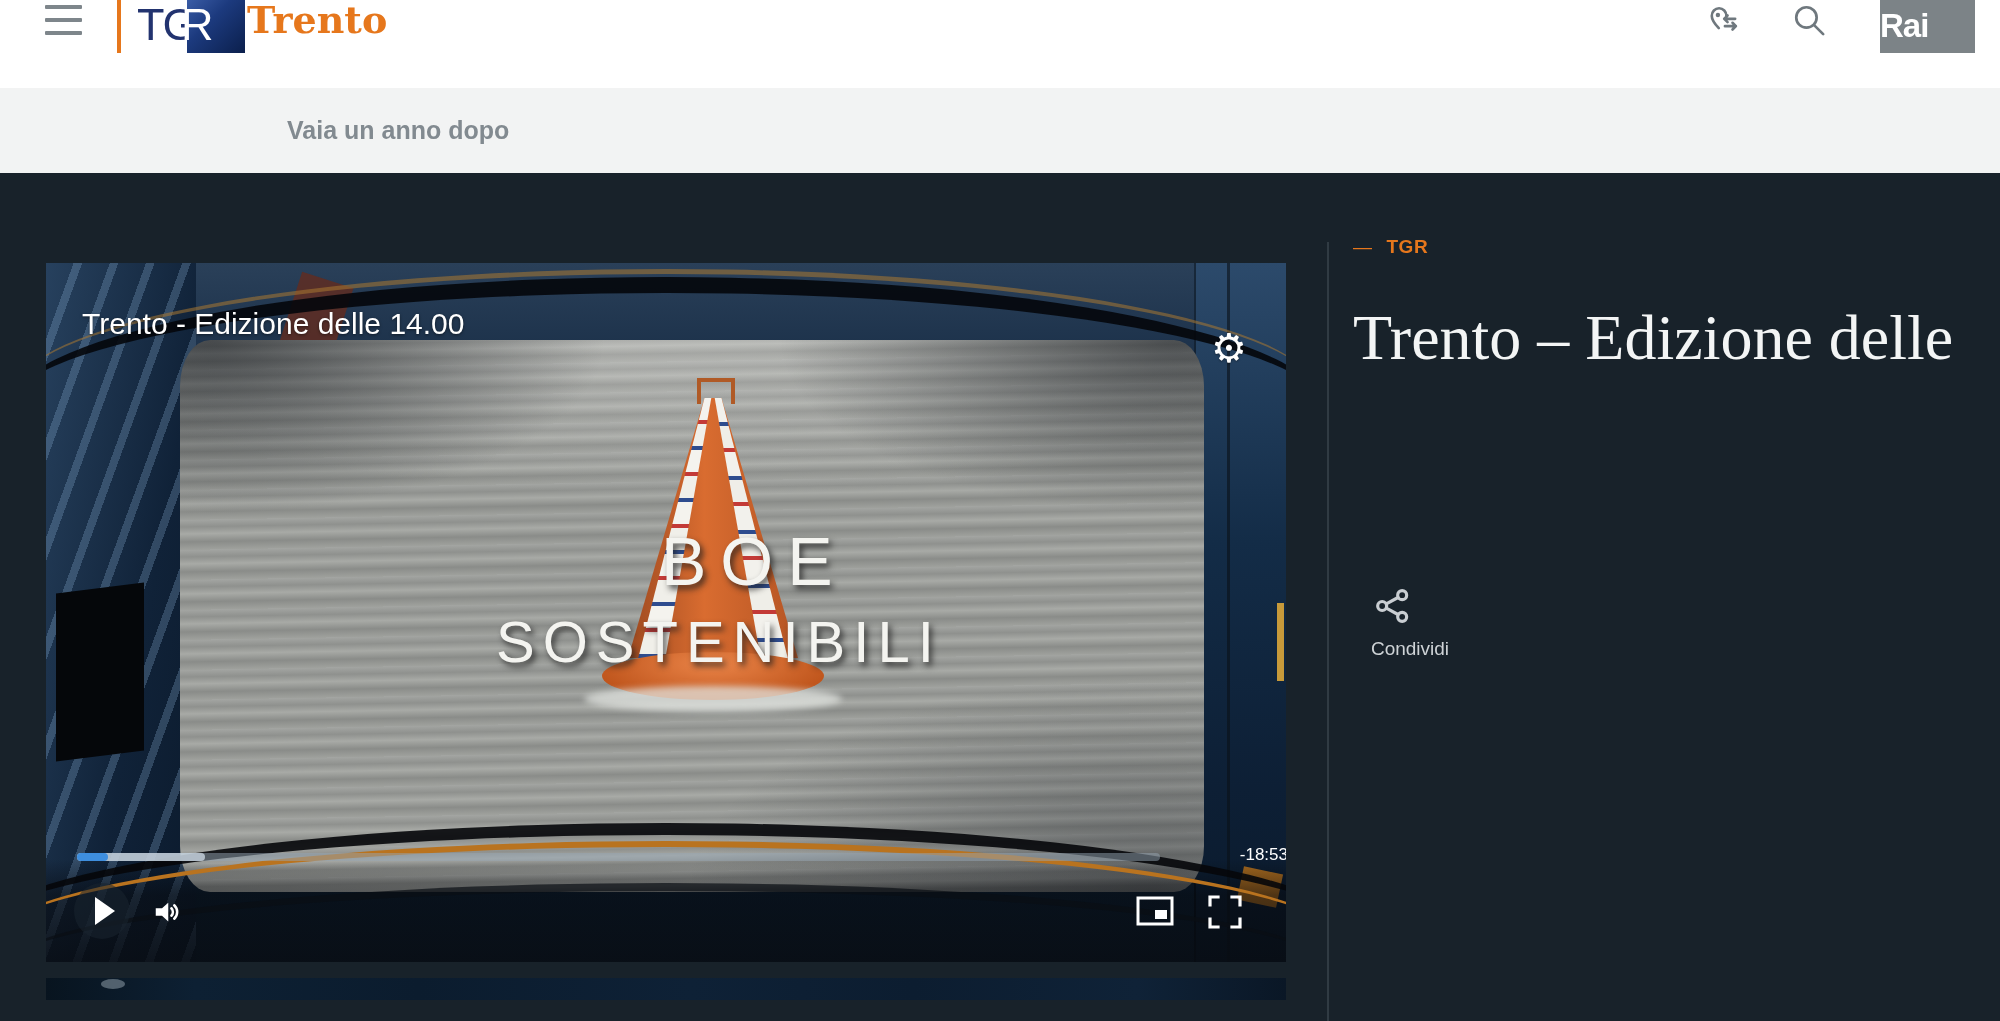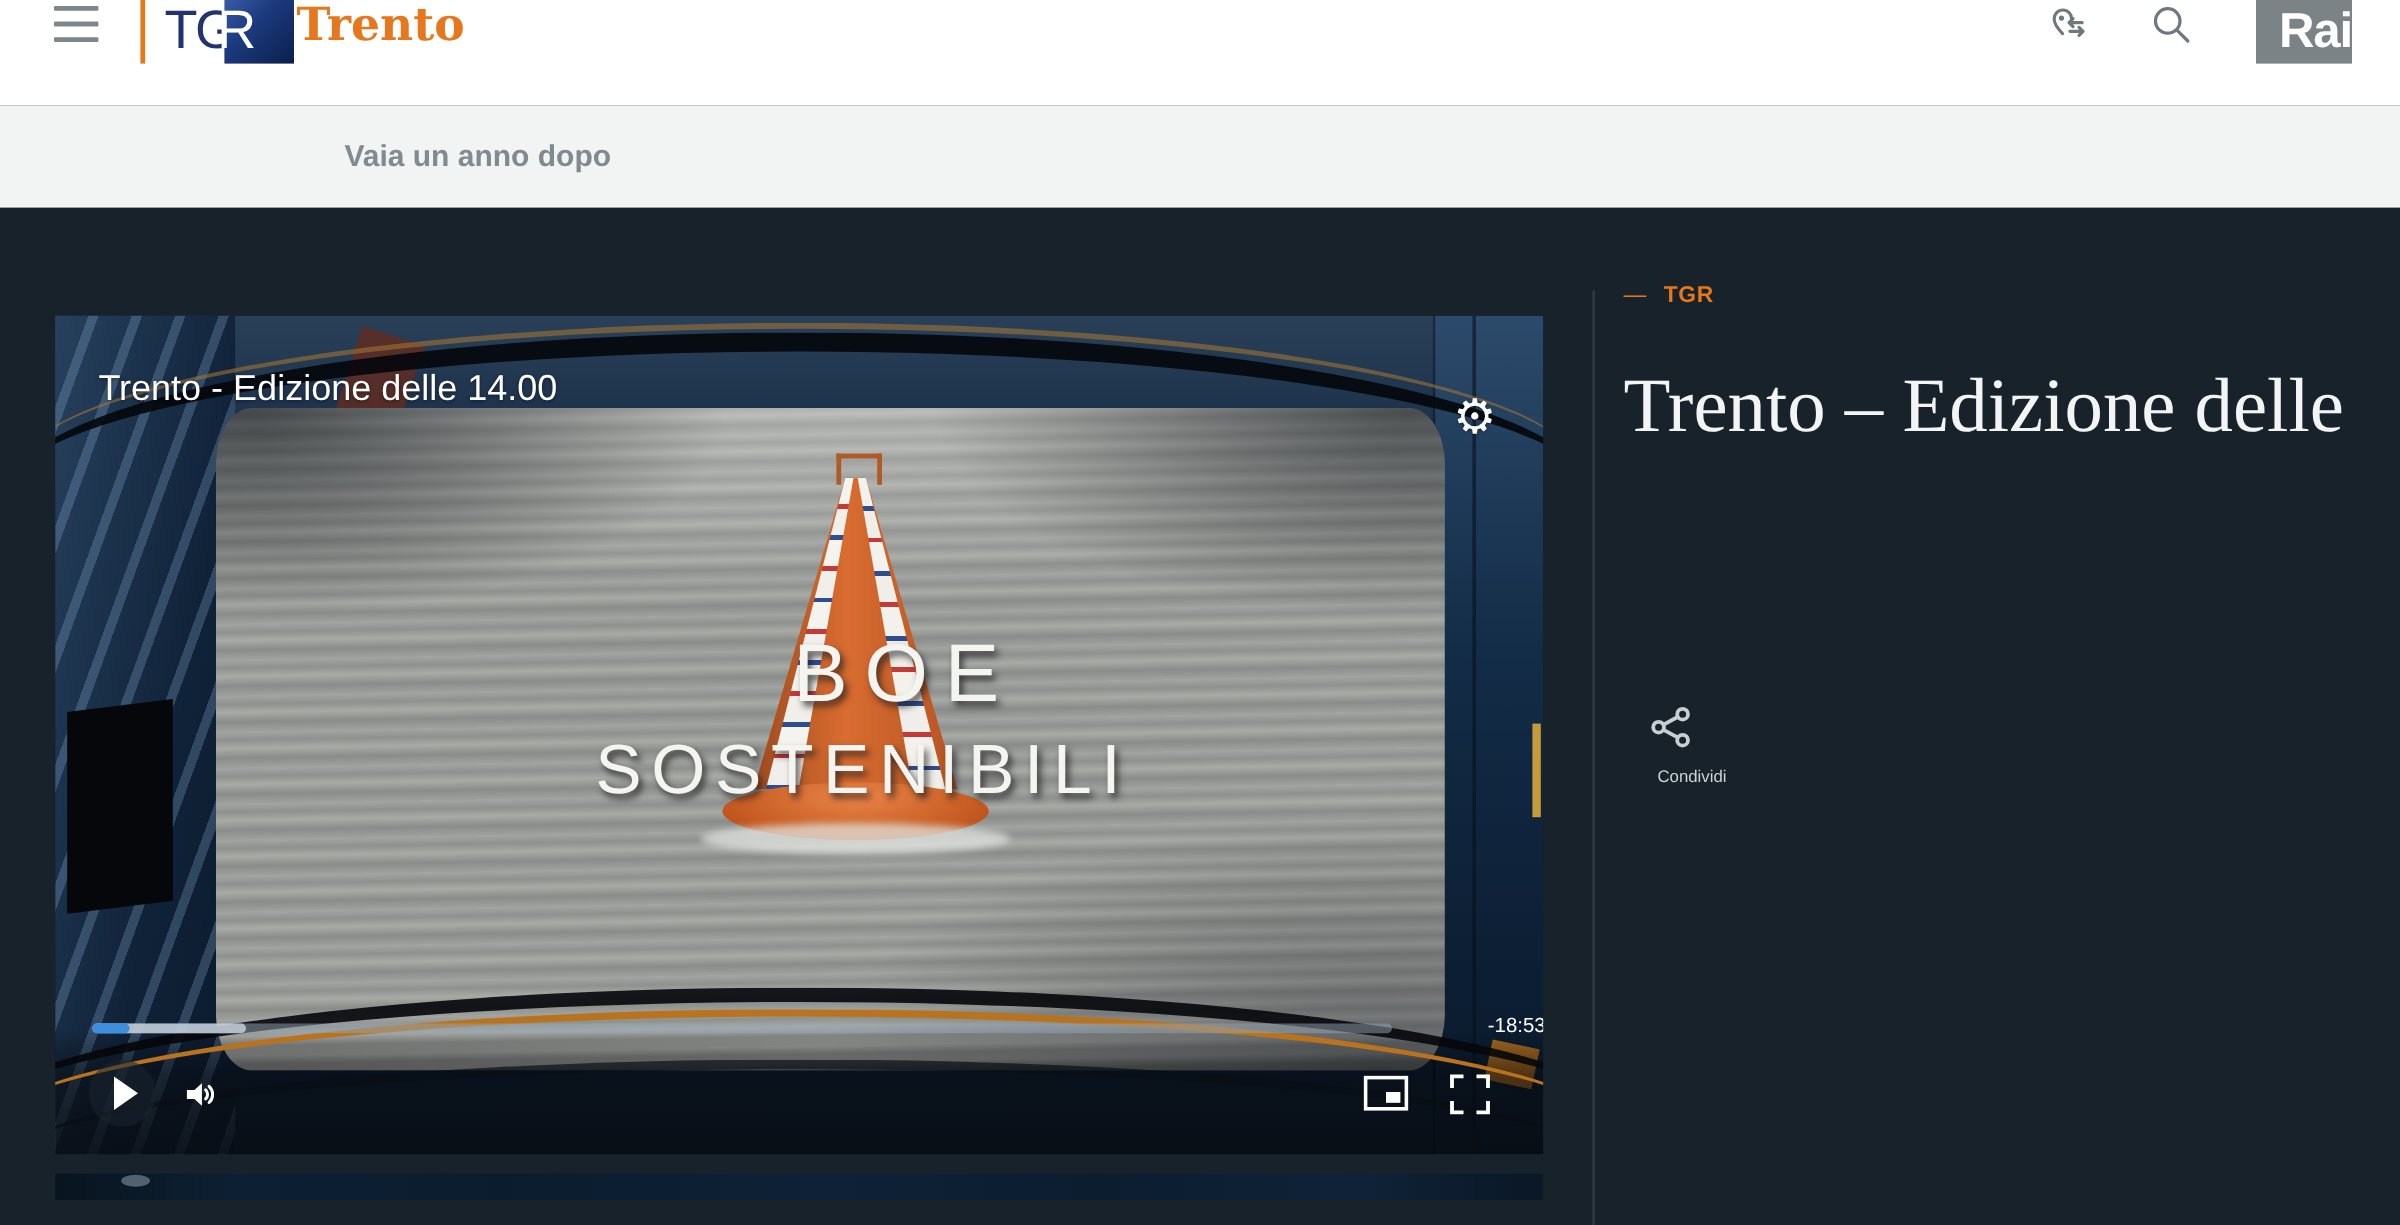--- a/index.html
+++ b/index.html
@@ -15,22 +15,22 @@
   .tgr-tg{position:absolute;left:20px;top:0;height:53px;line-height:50px;font-size:45px;font-weight:300;
           letter-spacing:-2px;color:#22336f;}
   .tgr-box{position:absolute;left:70px;top:0;width:58px;height:53px;
            background:linear-gradient(135deg,#3a5ca6 0%,#1c3a7e 40%,#0b1f4c 100%);}
   .tgr-r{position:absolute;left:64px;top:0;height:53px;line-height:50px;font-size:45px;font-weight:300;color:#ffffff;}
   .brand-trento{position:absolute;left:247px;top:-6px;height:52px;line-height:52px;
                 font-family:"DejaVu Serif",serif;font-weight:bold;font-size:38px;color:#e6771c;cursor:pointer;}
   .hicon{position:absolute;color:#6f787e;cursor:pointer;}
   .icon-region{left:1703px;top:2px;width:38px;height:36px;}
   .icon-search{left:1792px;top:3px;width:34px;height:34px;}
-  .rai-box{position:absolute;left:1880px;top:0;width:80px;height:53px;background:#7c8387;
-           color:#fff;font-weight:bold;font-size:41px;letter-spacing:-1px;text-align:right;line-height:51px;cursor:pointer;}
+  .rai-box{position:absolute;left:1880px;top:0;width:95px;height:53px;background:#7c8387;
+           color:#fff;font-weight:bold;font-size:33px;letter-spacing:-1px;text-align:left;line-height:51px;cursor:pointer;}
 
   
   .subnav{position:absolute;left:0;top:88px;width:2000px;height:85px;background:#f2f3f3;}
   .subnav-item{position:absolute;left:287px;top:0;height:85px;line-height:85px;
                font-size:25px;font-weight:700;color:#828a90;cursor:pointer;}
 
   
   .player{position:absolute;left:46px;top:263px;width:1240px;height:699px;overflow:hidden;background:#0d2034;cursor:pointer;}
   .studio-bg{position:absolute;left:0;top:0;width:1240px;height:699px;
     background:linear-gradient(180deg,#2a4059 0%,#1b3049 14%,#122740 30%,#0d2034 55%,#0a1a2b 78%,#0c1e30 100%);}
@@ -111,21 +111,21 @@
   .divider{position:absolute;left:1327px;top:242px;width:2px;height:779px;background:#303b43;}
   .kicker{position:absolute;left:1353px;top:236px;font-size:19px;font-weight:bold;color:#e6771c;
     letter-spacing:.5px;cursor:pointer;}
   .kicker .dash{margin-right:14px;font-weight:normal;}
   .info-title{position:absolute;left:1353px;top:300px;width:640px;
     font-family:"Liberation Serif",serif;font-size:64px;line-height:76px;color:#f3f5f5;font-weight:normal;margin:0;}
   .aired{position:absolute;left:1353px;top:496px;font-family:"Liberation Serif",serif;font-style:italic;
     font-size:33px;line-height:40px;color:#b7bfc2;}
   .share{position:absolute;left:1353px;top:586px;width:80px;display:flex;flex-direction:column;
     align-items:center;gap:8px;cursor:pointer;color:#c9ced2;}
-  .share-label{font-size:14px;color:#ced3d6;margin-left:34px;}
+  .share-label{font-size:19px;color:#ced3d6;margin-left:34px;}
 
   
   .next-card{position:absolute;left:46px;top:978px;width:1240px;height:22px;overflow:hidden;cursor:pointer;
     background:linear-gradient(90deg,#08141f 0%,#0d2033 12%,#0b1c2e 30%,#0e2136 52%,#0c1d30 70%,#0f2237 88%,#0a1726 100%);}
   .next-arc{position:absolute;left:55px;top:1px;width:24px;height:10px;border-radius:50%;
     background:rgba(190,205,215,.4);}
 </style>
 </head>
 <body>
 

